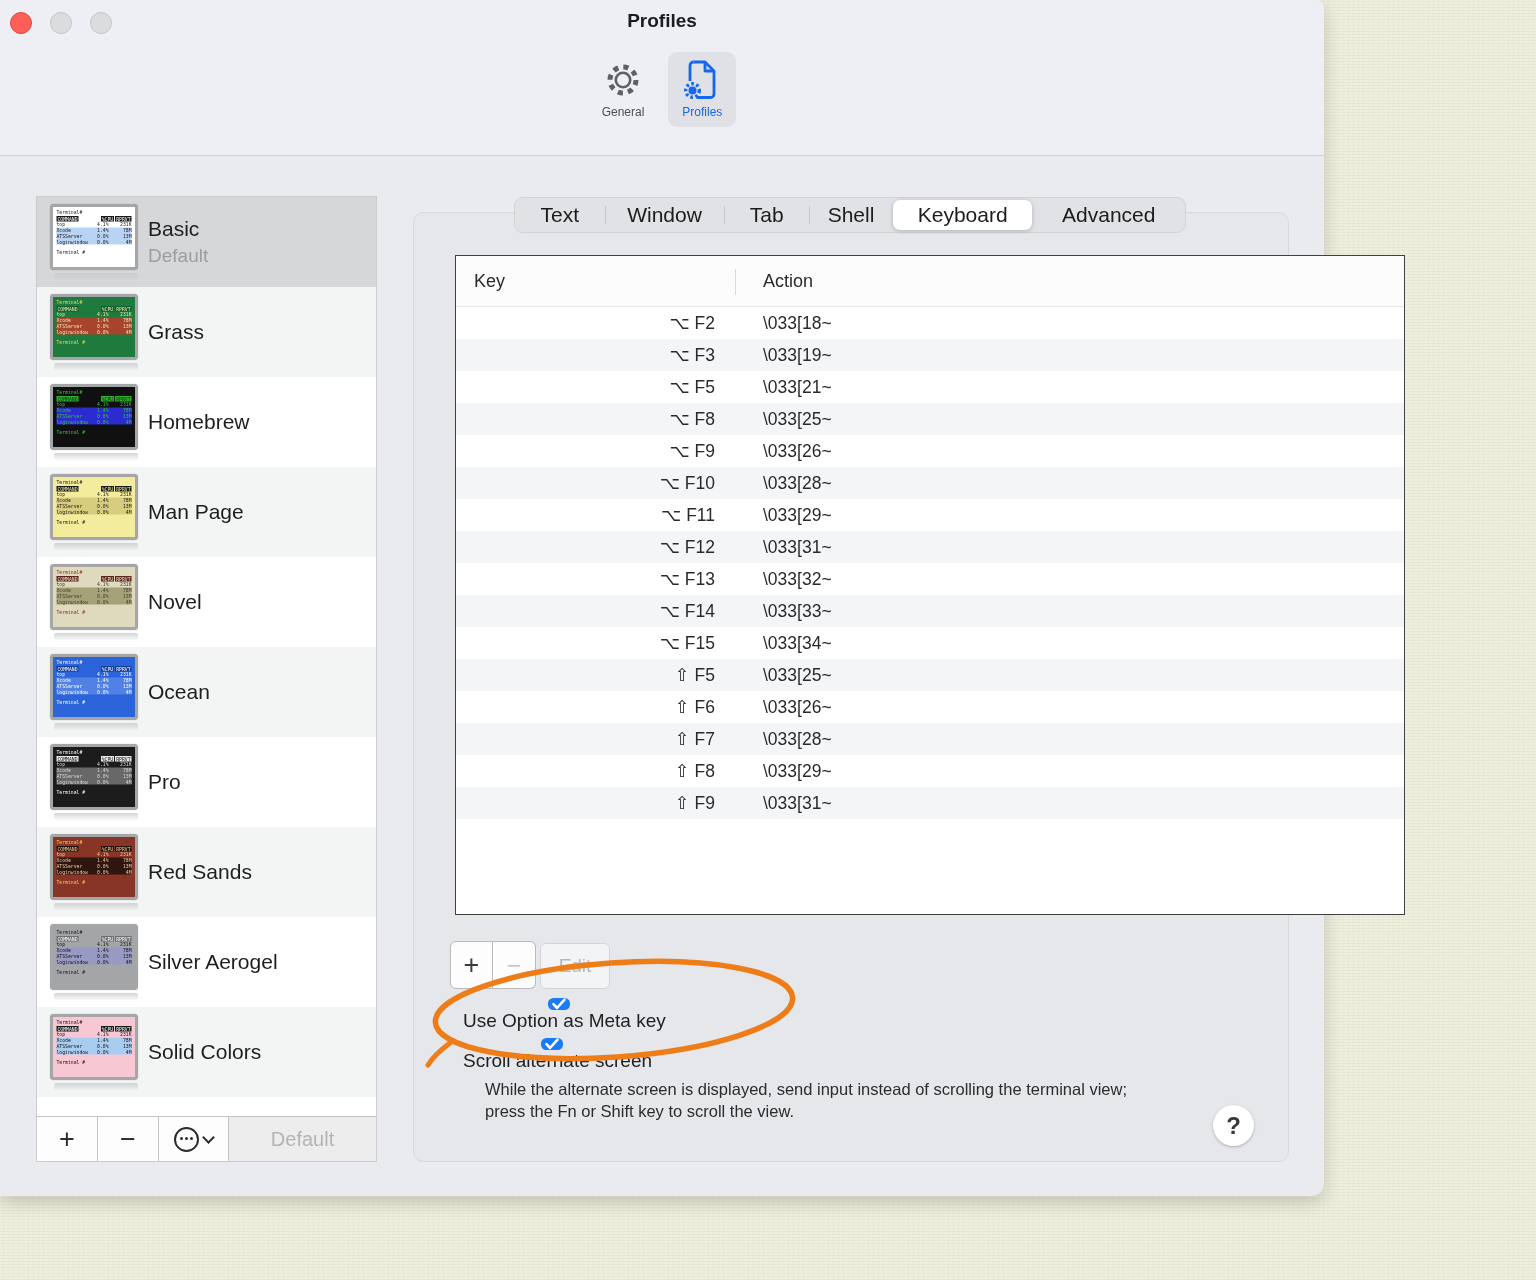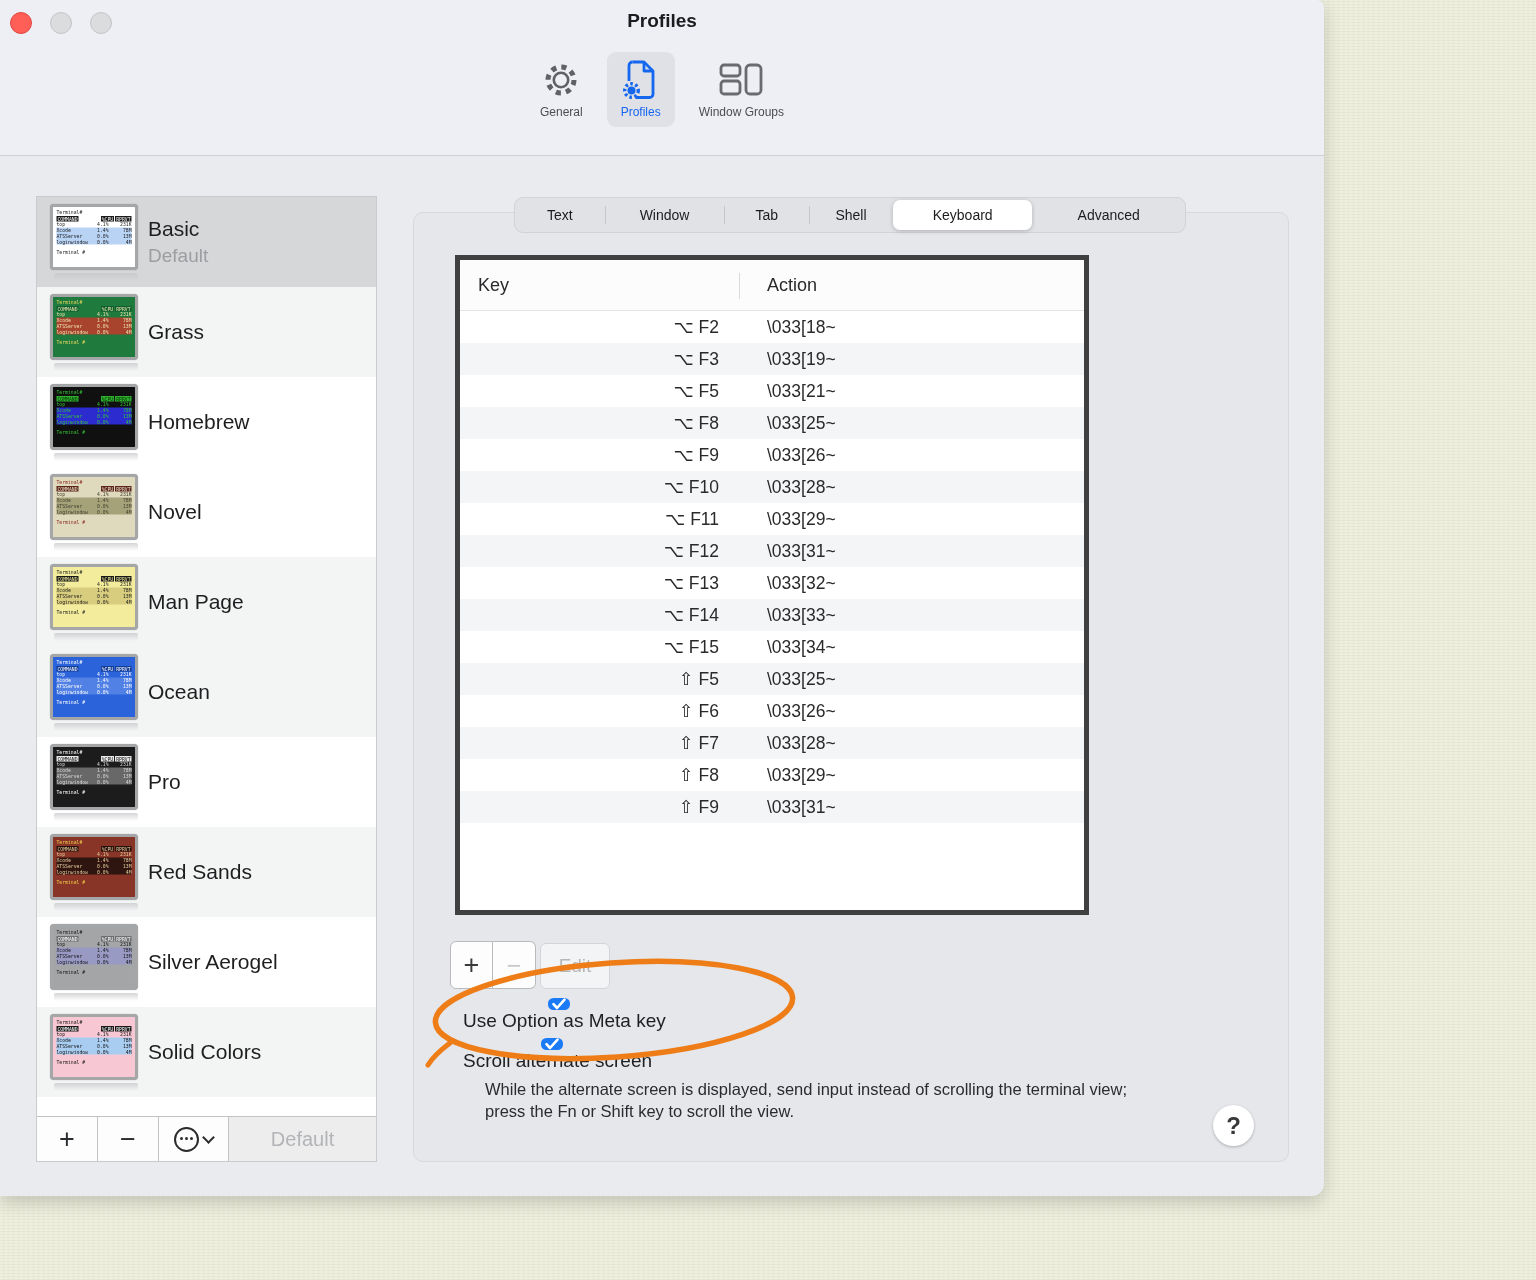--- a/index.html
+++ b/index.html
@@ -81,29 +81,29 @@
   .menu-dots i { width:3px; height:3px; background:#2b2c2e; border-radius:50%; }
   .chev { width:9px; height:9px; border-right:2.5px solid #2b2c2e; border-bottom:2.5px solid #2b2c2e;
     transform:rotate(45deg); margin-top:-4px; }
   .sbf-default { flex:1; display:flex; align-items:center; justify-content:center;
     font-size:20px; color:#b3b4b8; background:#ededee; }
   
   .panel { position:absolute; left:413px; top:212px; width:876px; height:950px;
     background:#e5e7ea; border:1px solid #d8d9db; border-radius:10px; }
   .segctl { position:absolute; left:514px; top:197px; width:672px; height:36px;
     background:#e0e2e5; border:1px solid #d2d3d5; border-radius:9px;
-    display:flex; align-items:stretch; font-size:14px; color:#1c1c1e; }
+    display:flex; align-items:stretch; font-size:21px; color:#1c1c1e; }
   .seg { display:flex; align-items:center; justify-content:center; position:relative; }
   .seg:not(:first-child):before { content:""; position:absolute; left:0; top:8px; bottom:8px;
     width:1px; background:#c6c7c9; }
   .seg.sel:before, .seg.sel + .seg:before { display:none; }
   .seg.sel { background:#fff; border-radius:7px; margin:2px 0; box-shadow:0 1px 4px rgba(0,0,0,.22); }
   
-  .ktable { position:absolute; left:455px; top:255px; width:634px; height:660px;
-    background:#fff; border:5px solid #404040; }
+  .ktable { position:absolute; left:455px; top:255px; width:950px; height:660px;
+    background:#fff; border:1px solid #404040; }
   .thead { height:51px; display:flex; align-items:center; background:#fcfcfd;
     border-bottom:1px solid #e4e5e7; font-size:18px; color:#2a2a2c; position:relative; }
   .thkey { width:279px; padding-left:18px; }
   .thdiv { position:absolute; left:279px; top:13px; height:26px; width:1px; background:#d9dadc; }
   .thact { padding-left:28px; }
   .trow { display:flex; height:32px; align-items:center; font-size:17.5px; color:#2a2a2c; }
   .trow:nth-child(even) { background:#f4f5f6; }
   .tkey { width:279px; text-align:right; padding-right:20px; }
   .tact { padding-left:28px; }
   
@@ -159,30 +159,20 @@
           <svg width="38" height="42" viewBox="0 0 38 42" fill="none">
             <path d="M10.5 3h11.5L31 12v23a3.5 3.5 0 0 1-3.5 3.5h-14" stroke="#1667f0" stroke-width="2.8" stroke-linejoin="round"></path>
             <path d="M22 3v9h9" stroke="#1667f0" stroke-width="2.8" stroke-linejoin="round"></path>
             <path d="M10.5 3A3.5 3.5 0 0 0 7 6.5V22" stroke="#1667f0" stroke-width="2.8"></path>
             <circle cx="9.5" cy="31.5" r="4" fill="#1667f0"></circle>
             <circle cx="9.5" cy="31.5" r="6.8" stroke="#1667f0" stroke-width="3.4" stroke-dasharray="2.6 2.5"></circle>
           </svg>
         </div>
         <div class="tb-label">Profiles</div>
       </div>
-      <div class="tb-item">
-        <div class="tb-ic">
-          <svg width="46" height="38" viewBox="0 0 46 38" fill="none" stroke="#6a6b6f" stroke-width="2.8">
-            <rect x="3" y="4" width="19" height="11" rx="3"></rect>
-            <rect x="3" y="20" width="19" height="13" rx="3"></rect>
-            <rect x="28" y="4" width="15" height="29" rx="4"></rect>
-          </svg>
-        </div>
-        <div class="tb-label">Window Groups</div>
-      </div>
     </div>
   </div>
 
   <div class="sidebar">
     <div class="plist">
 
       <div class="prow sel" style="--bg: #ffffff; --fg: #1a1a1a; --chip_bg: #1a1a1a; --chip_fg: #ffffff; --hl: #b9d3f5; --title_fg: #1a1a1a;">
         <div class="thumbwrap">
           <div class="thumb">
               <div class="mini-clip">
@@ -305,20 +295,63 @@
                 </div>
               </div>
             </div>
           <div class="mini-shadow"></div>
         </div>
         <div class="plabels">
             <div class="pname">Homebrew</div>
           </div>
       </div>
 
+      <div class="prow alt" style="--bg: #f2ec9c; --fg: #1a1a1a; --chip_bg: #1a1a1a; --chip_fg: #f2ec9c; --hl: #d8cd7e; --title_fg: #1a1a1a;">
+        <div class="thumbwrap">
+          <div class="thumb">
+              <div class="mini-clip">
+                <div class="mini-screen">
+                  <div class="mt">Terminal#</div>
+                  <div class="mh">
+                    <span class="chip">COMMAND</span>
+                    <span class="sp"></span>
+                    <span class="chip">%CPU</span>
+                    <span class="chip">RPRVT</span>
+                  </div>
+                  <div class="mr">
+                    <span class="c1">top</span>
+                    <span class="c2">4.1%</span>
+                    <span class="c3">231K</span>
+                  </div>
+                  <div class="mr hl">
+                    <span class="c1">Xcode</span>
+                    <span class="c2">1.4%</span>
+                    <span class="c3">78M</span>
+                  </div>
+                  <div class="mr hl">
+                    <span class="c1">ATSServer</span>
+                    <span class="c2">0.0%</span>
+                    <span class="c3">13M</span>
+                  </div>
+                  <div class="mr hl">
+                    <span class="c1">loginwindow</span>
+                    <span class="c2">0.0%</span>
+                    <span class="c3">4M</span>
+                  </div>
+                  <div class="mp">Terminal #</div>
+                </div>
+              </div>
+            </div>
+          <div class="mini-shadow"></div>
+        </div>
+        <div class="plabels">
+            <div class="pname">Man Page</div>
+          </div>
+      </div>
+
       <div class="prow" style="--bg: #dfd9bd; --fg: #43402e; --chip_bg: #5c241c; --chip_fg: #e8e2c8; --hl: #a5a179; --title_fg: #8a2a20;">
         <div class="thumbwrap">
           <div class="thumb">
               <div class="mini-clip">
                 <div class="mini-screen">
                   <div class="mt">Terminal#</div>
                   <div class="mh">
                     <span class="chip">COMMAND</span>
                     <span class="sp"></span>
                     <span class="chip">%CPU</span>
@@ -345,63 +378,20 @@
                     <span class="c3">4M</span>
                   </div>
                   <div class="mp">Terminal #</div>
                 </div>
               </div>
             </div>
           <div class="mini-shadow"></div>
         </div>
         <div class="plabels">
             <div class="pname">Novel</div>
-          </div>
-      </div>
-
-      <div class="prow alt" style="--bg: #f2ec9c; --fg: #1a1a1a; --chip_bg: #1a1a1a; --chip_fg: #f2ec9c; --hl: #d8cd7e; --title_fg: #1a1a1a;">
-        <div class="thumbwrap">
-          <div class="thumb">
-              <div class="mini-clip">
-                <div class="mini-screen">
-                  <div class="mt">Terminal#</div>
-                  <div class="mh">
-                    <span class="chip">COMMAND</span>
-                    <span class="sp"></span>
-                    <span class="chip">%CPU</span>
-                    <span class="chip">RPRVT</span>
-                  </div>
-                  <div class="mr">
-                    <span class="c1">top</span>
-                    <span class="c2">4.1%</span>
-                    <span class="c3">231K</span>
-                  </div>
-                  <div class="mr hl">
-                    <span class="c1">Xcode</span>
-                    <span class="c2">1.4%</span>
-                    <span class="c3">78M</span>
-                  </div>
-                  <div class="mr hl">
-                    <span class="c1">ATSServer</span>
-                    <span class="c2">0.0%</span>
-                    <span class="c3">13M</span>
-                  </div>
-                  <div class="mr hl">
-                    <span class="c1">loginwindow</span>
-                    <span class="c2">0.0%</span>
-                    <span class="c3">4M</span>
-                  </div>
-                  <div class="mp">Terminal #</div>
-                </div>
-              </div>
-            </div>
-          <div class="mini-shadow"></div>
-        </div>
-        <div class="plabels">
-            <div class="pname">Man Page</div>
           </div>
       </div>
 
       <div class="prow alt" style="--bg: #2b63da; --fg: #ffffff; --chip_bg: #123c96; --chip_fg: #ffffff; --hl: #5181e4; --title_fg: #ffffff;">
         <div class="thumbwrap">
           <div class="thumb">
               <div class="mini-clip">
                 <div class="mini-screen">
                   <div class="mt">Terminal#</div>
                   <div class="mh">

